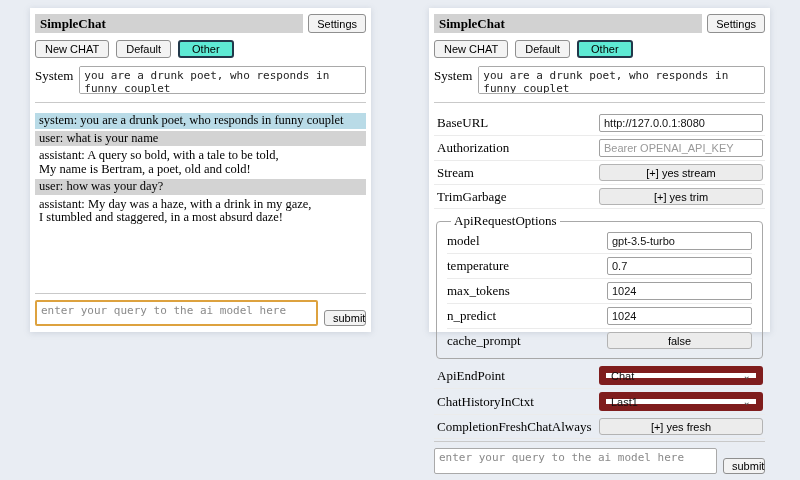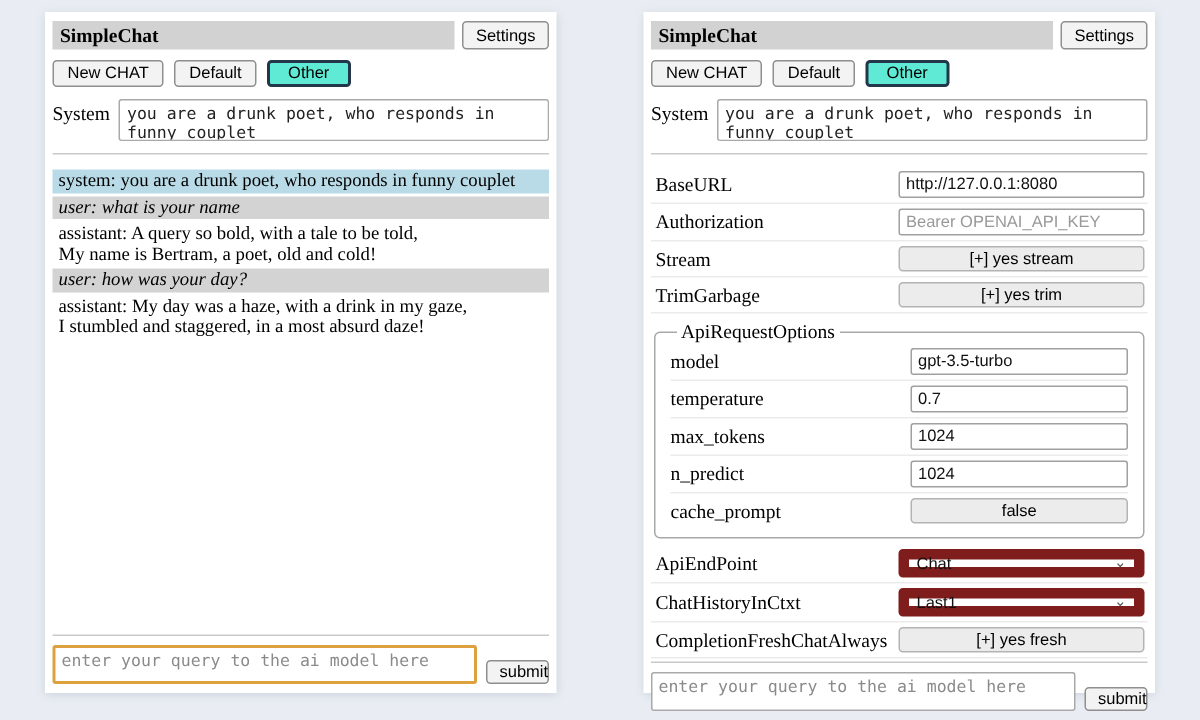--- a/index.html
+++ b/index.html
@@ -6,21 +6,21 @@
   html, body { width: 800px; height: 480px; overflow: hidden; }
   body {
     background: #e9edf3;
     font-family: "Liberation Serif", serif;
     display: flex;
     gap: 58px;
     padding: 8px 30px;
   }
   .panel {
     width: 341px;
-    height: 454px;
+    height: 324px;
     background: #ffffff;
     box-shadow: 0 1px 6px rgba(120,130,150,0.25);
     padding: 6px 5px;
     display: flex;
     flex-direction: column;
   }
   
   .titlebar { display: flex; align-items: stretch; gap: 5px; margin-bottom: 7px; }
   .titlebar-bg {
     flex: 1;
@@ -67,21 +67,21 @@
   .chat-list { margin-top: 8px; }
   .msg {
     font-size: 12.5px;
     line-height: 13.5px;
     padding: 1px 4px;
     margin-bottom: 2px;
     white-space: pre-line;
     color: #000;
   }
   .msg.system { background: #b9dbe7; }
-  .msg.user { background: #d3d3d3; font-style: italic; }
+  .msg.user { background: #d3d3d3; }
   .msg.assistant { background: transparent; }
   .spacer { flex: 1; }
   
   .query-row { display: flex; gap: 6px; align-items: flex-end; margin-top: 4px; }
   .query-row textarea { flex: 1; height: 26px; }
   .query-row textarea.focused { border: 2px solid #dda23f; }
   .query-row textarea::placeholder { color: #8a8a8a; }
   .submit-btn { width: 42px; }
   
   .settings-list { margin-top: 6px; font-size: 13px; }

